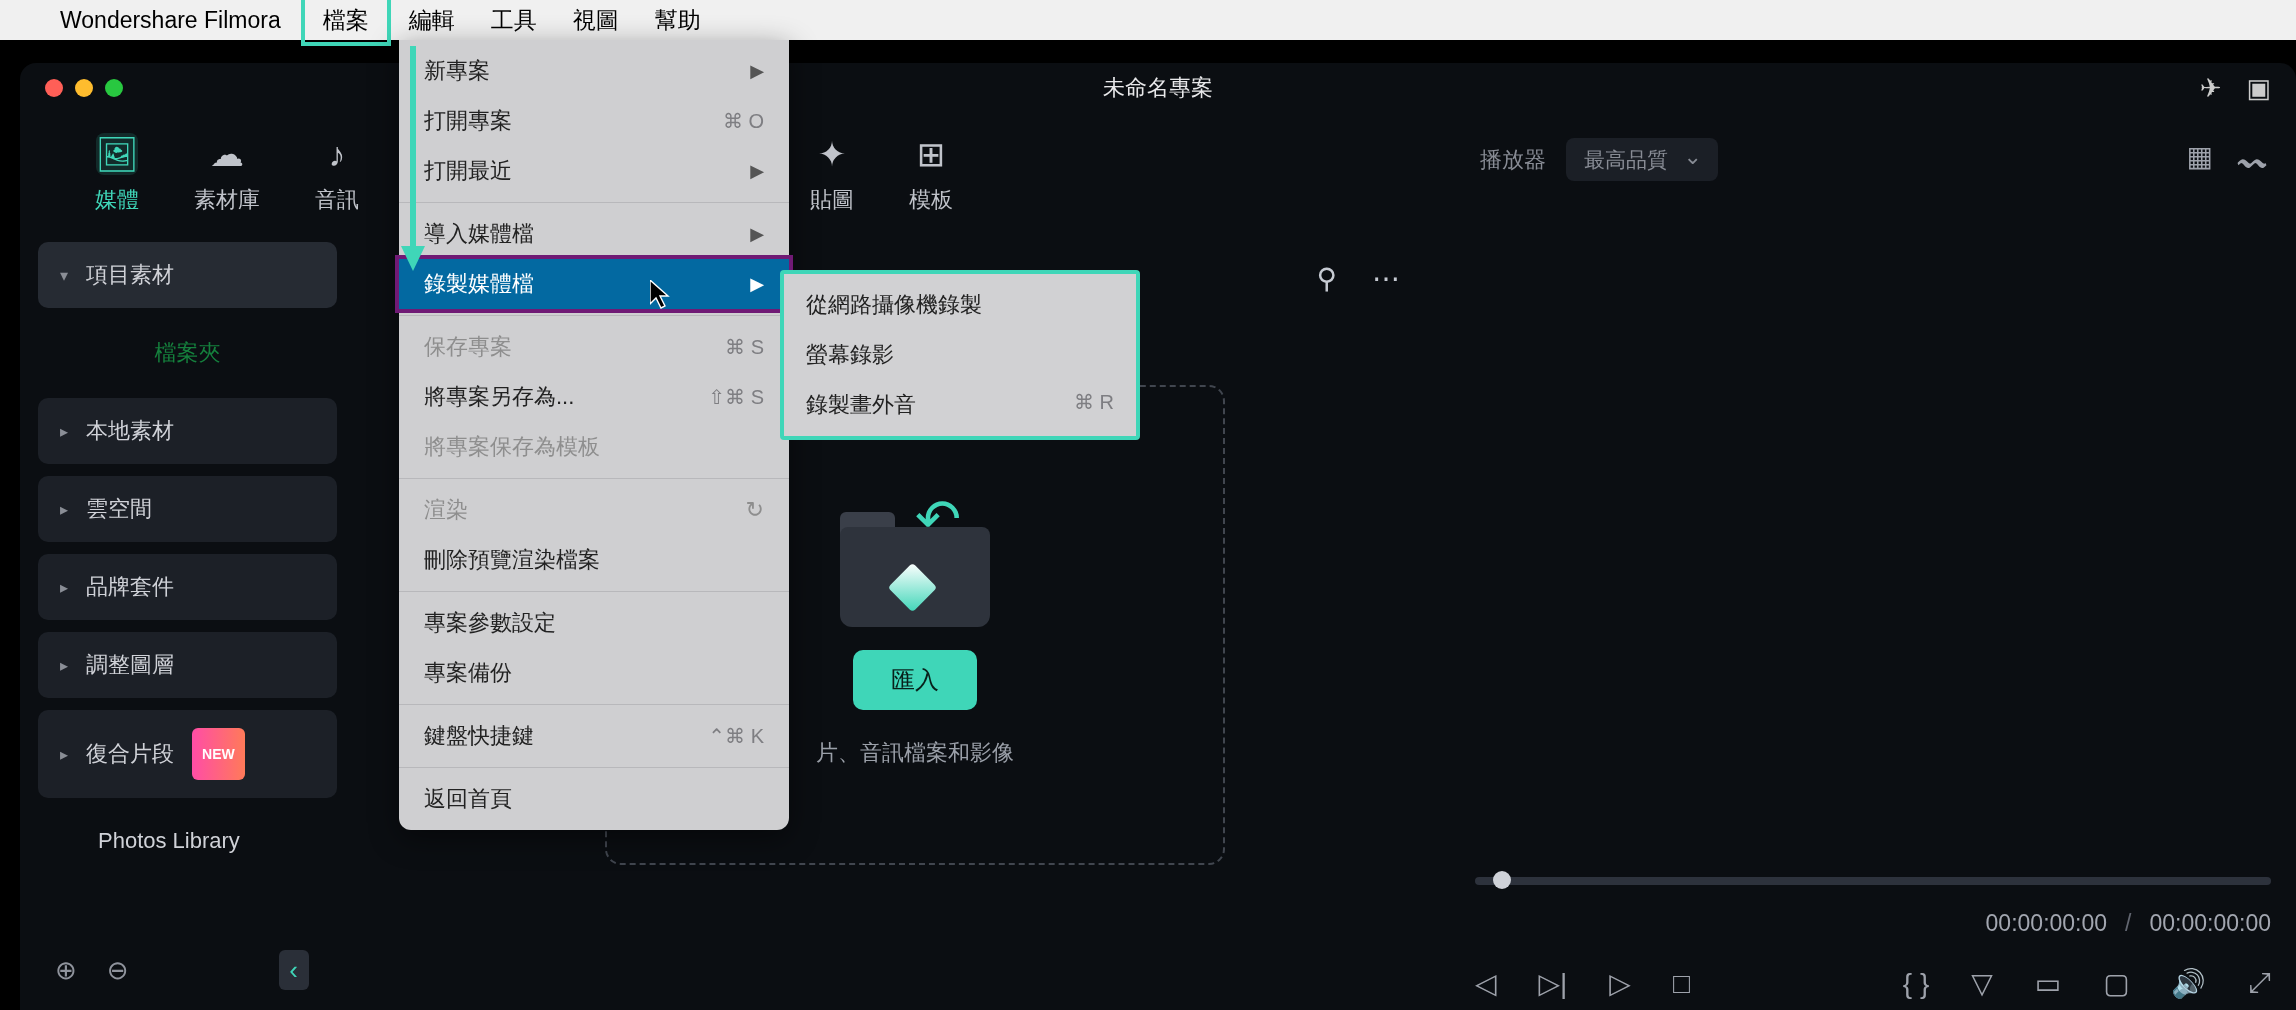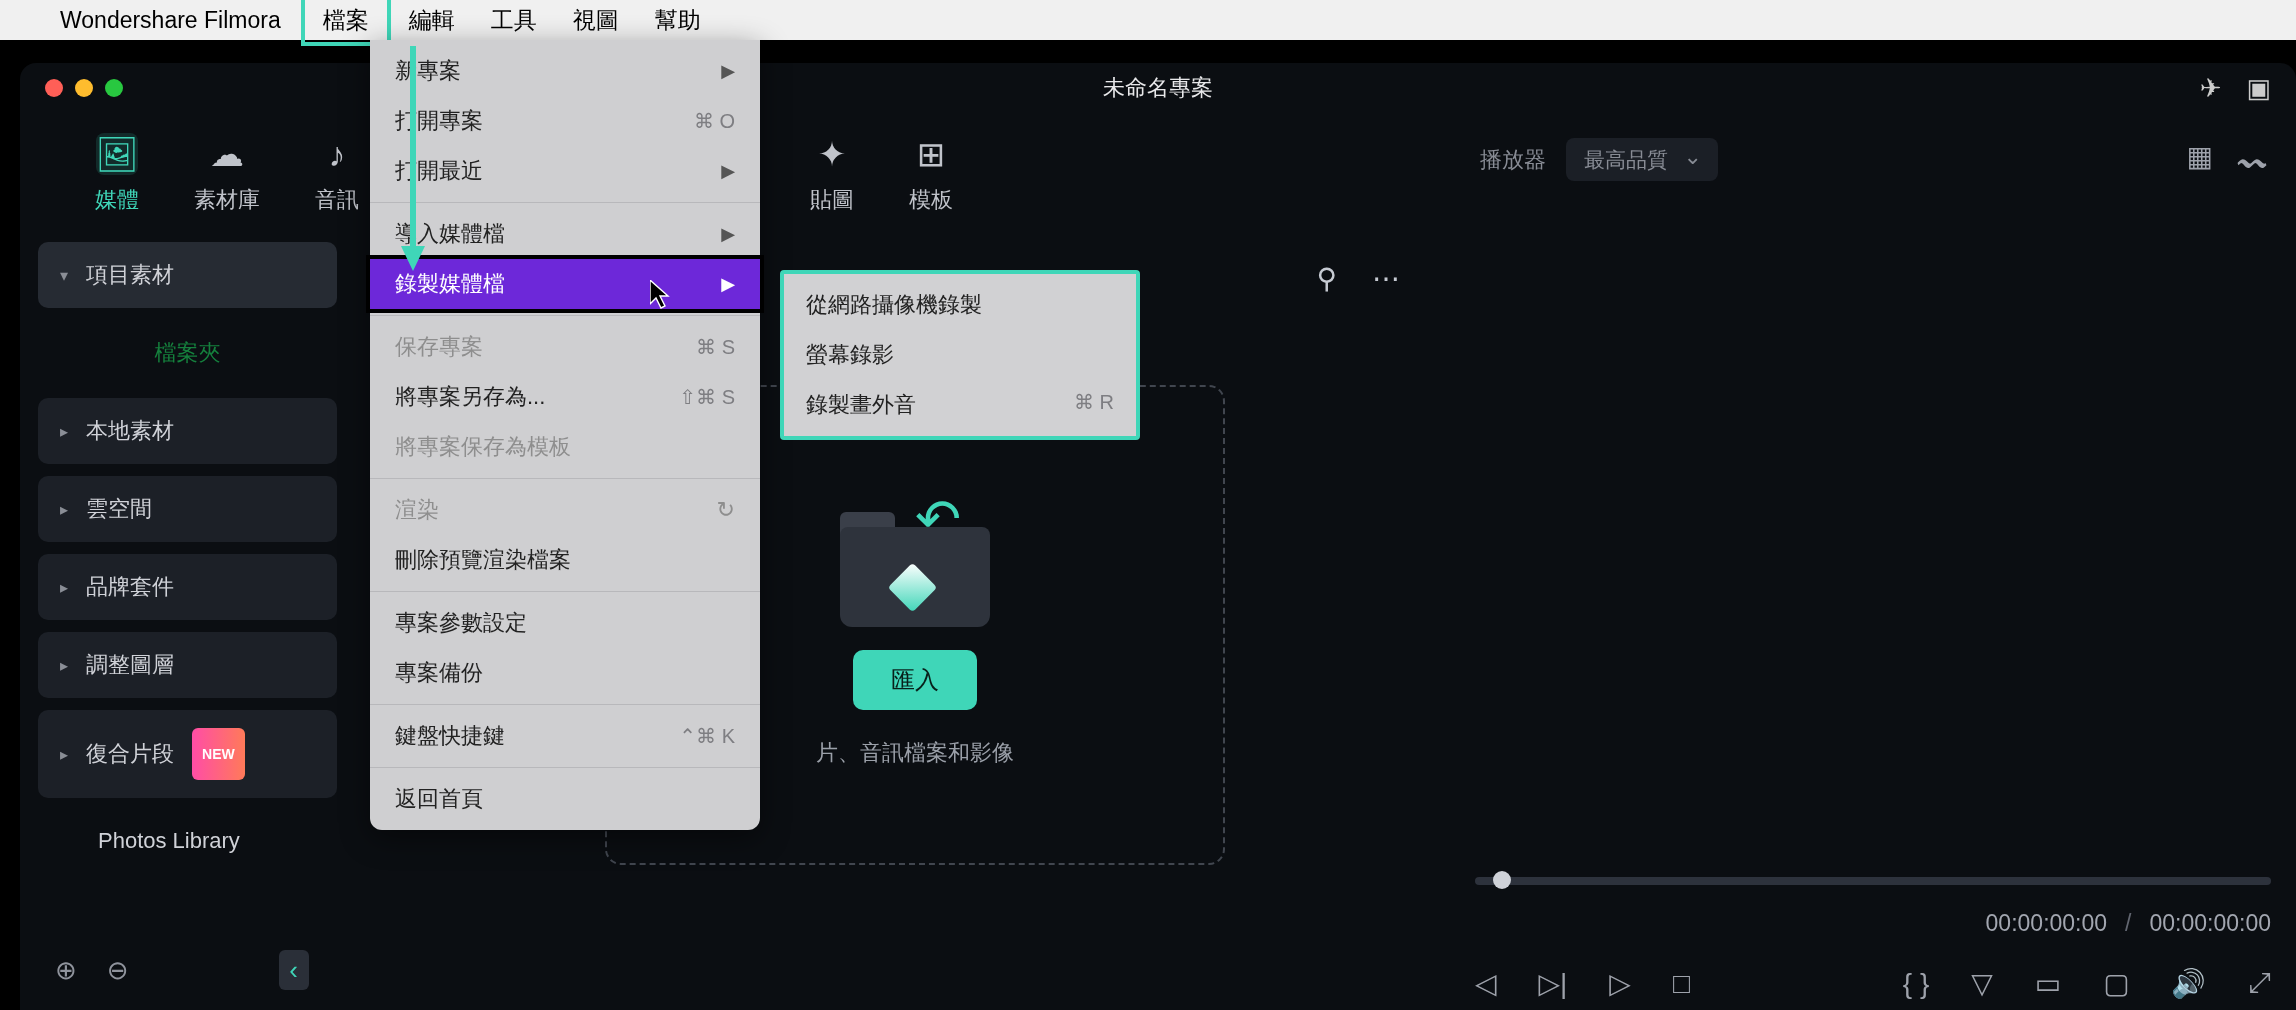--- a/index.html
+++ b/index.html
@@ -51,24 +51,24 @@
 .drop-zone { position: absolute; left: 250px; top: 155px; width: 620px; height: 480px; border: 2px dashed #41464f; border-radius: 16px; display: flex; flex-direction: column; align-items: center; justify-content: center; gap: 28px; }
 .drop-illus { width: 170px; height: 140px; position: relative; }
 .drop-illus .folder-bg { position:absolute; left:10px; top:45px; width:150px; height:100px; background:#2e333c; border-radius: 8px 8px 12px 12px; }
 .drop-illus .folder-tab { position:absolute; left:10px; top:30px; width:55px; height:25px; background:#3a3f49; border-radius:6px 6px 0 0; }
 .drop-illus .arrow { position:absolute; left:85px; top:5px; color:#3fd6b8; font-size:55px; }
 .drop-illus .diamond { position:absolute; left:65px; top:88px; width:35px; height:35px; background:linear-gradient(135deg,#fff,#3fd6b8); transform: rotate(45deg); border-radius:4px; }
 .import-btn { background: #3fd6b8; color: #08201a; padding: 14px 38px; border-radius: 10px; font-size: 24px; font-weight: 500; }
 .drop-hint { color: #9ba0a9; font-size: 22px; }
 
 
-.dropdown { position: absolute; left: 370px; top: 40px; width: 390px; background: #cfcfd1; border-radius: 0 0 12px 12px; box-shadow: 0 8px 30px rgba(0,0,0,.45); font-size: 22px; color: #222; padding: 6px 0; z-index: 50; }
+.dropdown { position: absolute; left: 399px; top: 40px; width: 390px; background: #cfcfd1; border-radius: 0 0 12px 12px; box-shadow: 0 8px 30px rgba(0,0,0,.45); font-size: 22px; color: #222; padding: 6px 0; z-index: 50; }
 .dd-item { padding: 10px 25px; display: flex; align-items: center; justify-content: space-between; }
 .dd-item.disabled { color: #8e8e8e; }
-.dd-item.hl { background: #6d28d9; color: #fff; border: 4px solid #000000; margin: -4px; position:relative; }
+.dd-item.hl { background: #0369a1; color: #fff; border: 4px solid #701a75; margin: -4px; position:relative; }
 .dd-item .sub-arrow { color: #555; font-size: 18px; }
 .dd-item.hl .sub-arrow { color: #fff; }
 .dd-sep { height: 1px; background: #b8b8bb; margin: 6px 0; }
 .sc { color: #7e7e82; font-size: 20px; }
 
 
 .green-arrow { position: absolute; left: 398px; top: 46px; z-index: 60; color: #3fd6b8; pointer-events: none; }
 
 
 .submenu { position: absolute; left: 780px; top: 270px; width: 360px; background: #d1d1d3; border: 4px solid #3fd6b8; border-radius: 4px; padding: 6px 0; font-size: 22px; color: #222; z-index: 51; }

